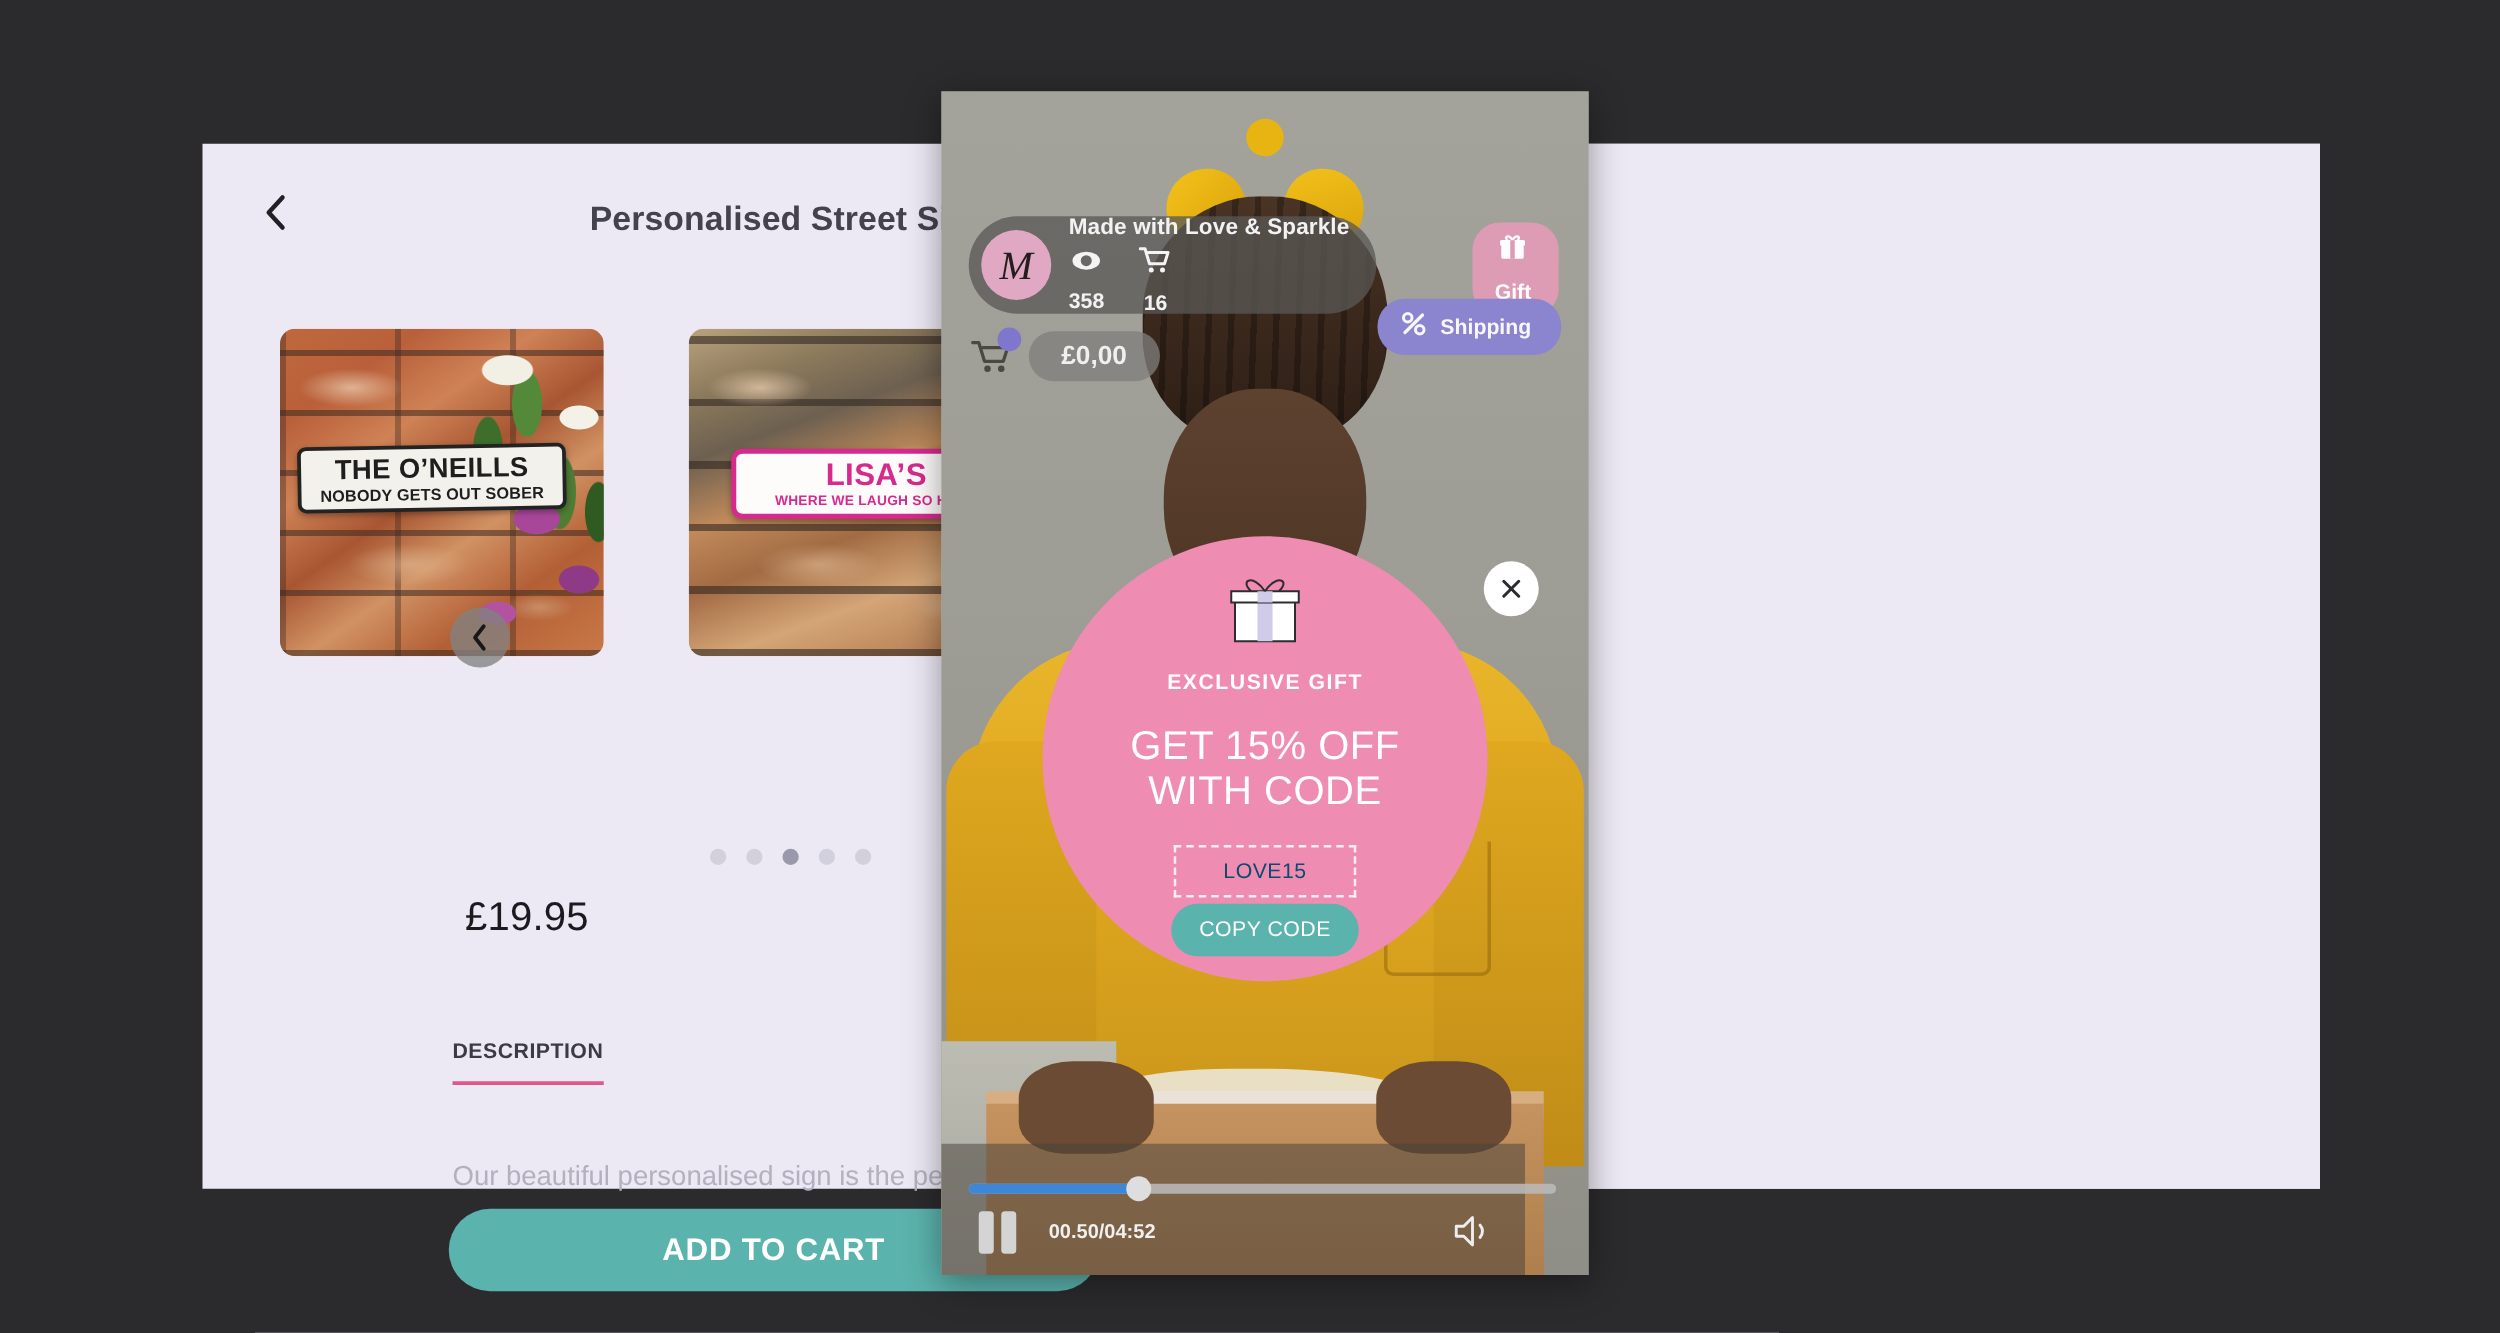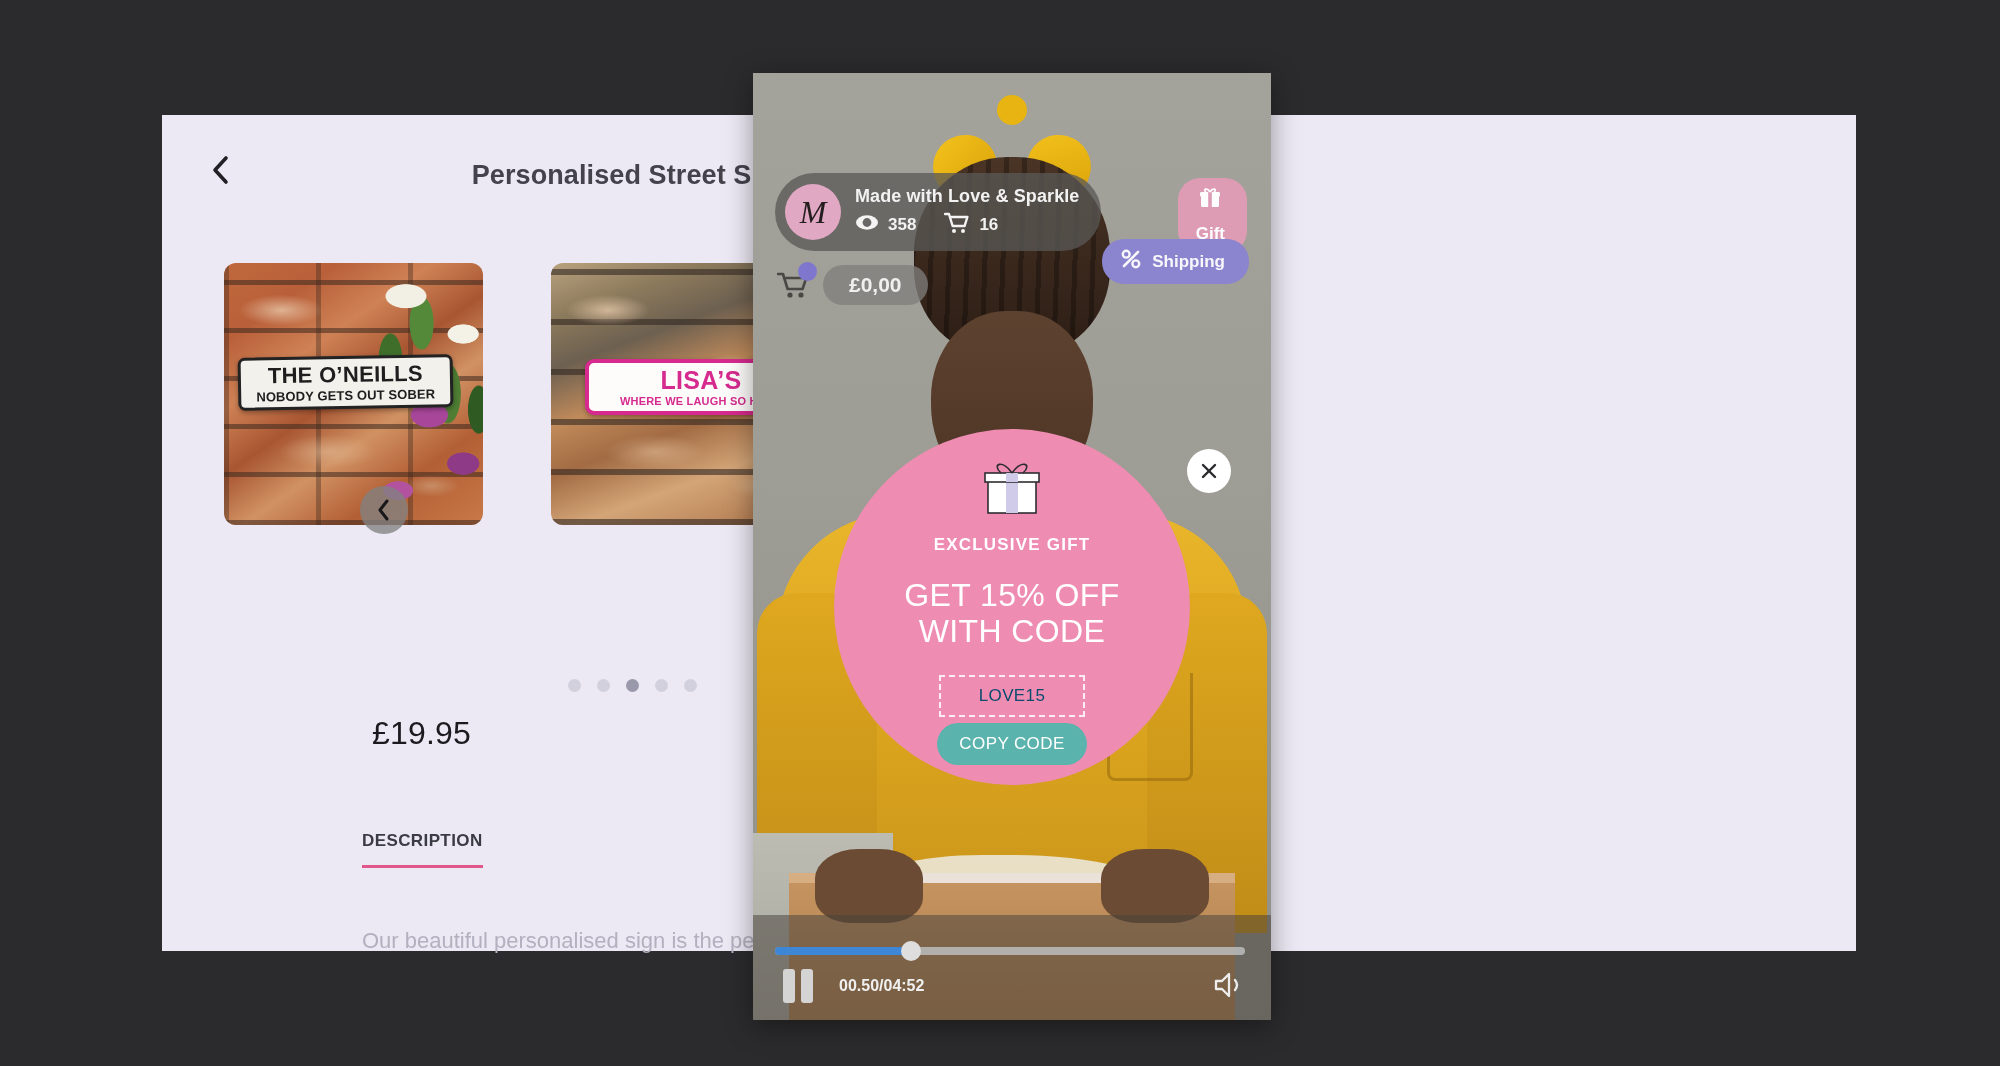--- a/index.html
+++ b/index.html
@@ -373,21 +373,21 @@
     width: 56px; height: 56px; border-radius: 50%;
     background: #e0a8c2;
     display: flex; align-items: center; justify-content: center;
     font-family: "Liberation Serif", serif; font-style: italic;
     font-size: 32px; color: #241d1d;
     flex: 0 0 auto; margin-right: 14px;
   }
   .streamer-meta { color: #f2f2f2; }
   .streamer-name { font-size: 18px; font-weight: bold; letter-spacing: .1px; }
   .streamer-stats { display: flex; align-items: center; gap: 10px; margin-top: 5px; }
-  .stat { display: flex; align-items: center; gap: 9px; font-size: 17px; font-weight: bold; }
+  .stat { display: flex; align-items: center; gap: 9px; font-size: 17px; font-weight: bold; flex-direction: column; }
   .stat + .stat { margin-left: 18px; }
 
   .cart-row {
     position: absolute; left: 24px; top: 192px;
     display: flex; align-items: center; gap: 12px; z-index: 6;
   }
   .cart-icon-wrap { position: relative; width: 34px; height: 30px; color: #4a4845; }
   .cart-badge {
     position: absolute; right: -6px; top: -8px;
     width: 19px; height: 19px; border-radius: 50%;
@@ -459,21 +459,21 @@
     background: #5bb3ad; color: #ffffff;
     border: none; border-radius: 21px;
     font-size: 17px; letter-spacing: .4px; font-weight: normal;
     cursor: pointer; z-index: 9;
     font-family: "Liberation Sans", sans-serif;
   }
 
   
   .video-controls {
     position: absolute; left: 0; bottom: 0;
-    width: 518px; height: 105px;
+    width: 467px; height: 105px;
     background: rgba(70,65,60,0.52);
     z-index: 7;
   }
   .seek-wrap {
     position: absolute; left: 22px; top: 32px;
     width: 470px; height: 8px;
   }
   .seek-track {
     position: absolute; inset: 0;
     background: rgba(185,185,185,.88); border-radius: 4px;
@@ -563,20 +563,21 @@
       <span class="dot active"></span>
       <span class="dot"></span>
       <span class="dot"></span>
     </div>
 
     <div class="price">£19.95</div>
 
 
     <div class="desc-tab">DESCRIPTION</div>
     <div class="desc-text">Our beautiful personalised sign is the perfect</div>
+    <button class="add-cart">ADD TO CART</button>
   </div>
 
   <div class="chat-panel">
     <div class="chat-topicons">
       <span class="icon-btn">
         <svg width="28" height="24" viewBox="0 0 28 24">
             <polygon points="3,9 8,9 14,3 14,21 8,15 3,15" fill="none" stroke="#3b3b42" stroke-width="2.2" stroke-linejoin="round"></polygon>
             <path d="M19 8 Q22 12 19 16" fill="none" stroke="#3b3b42" stroke-width="2.2" stroke-linecap="round"></path>
           </svg>
       </span>

